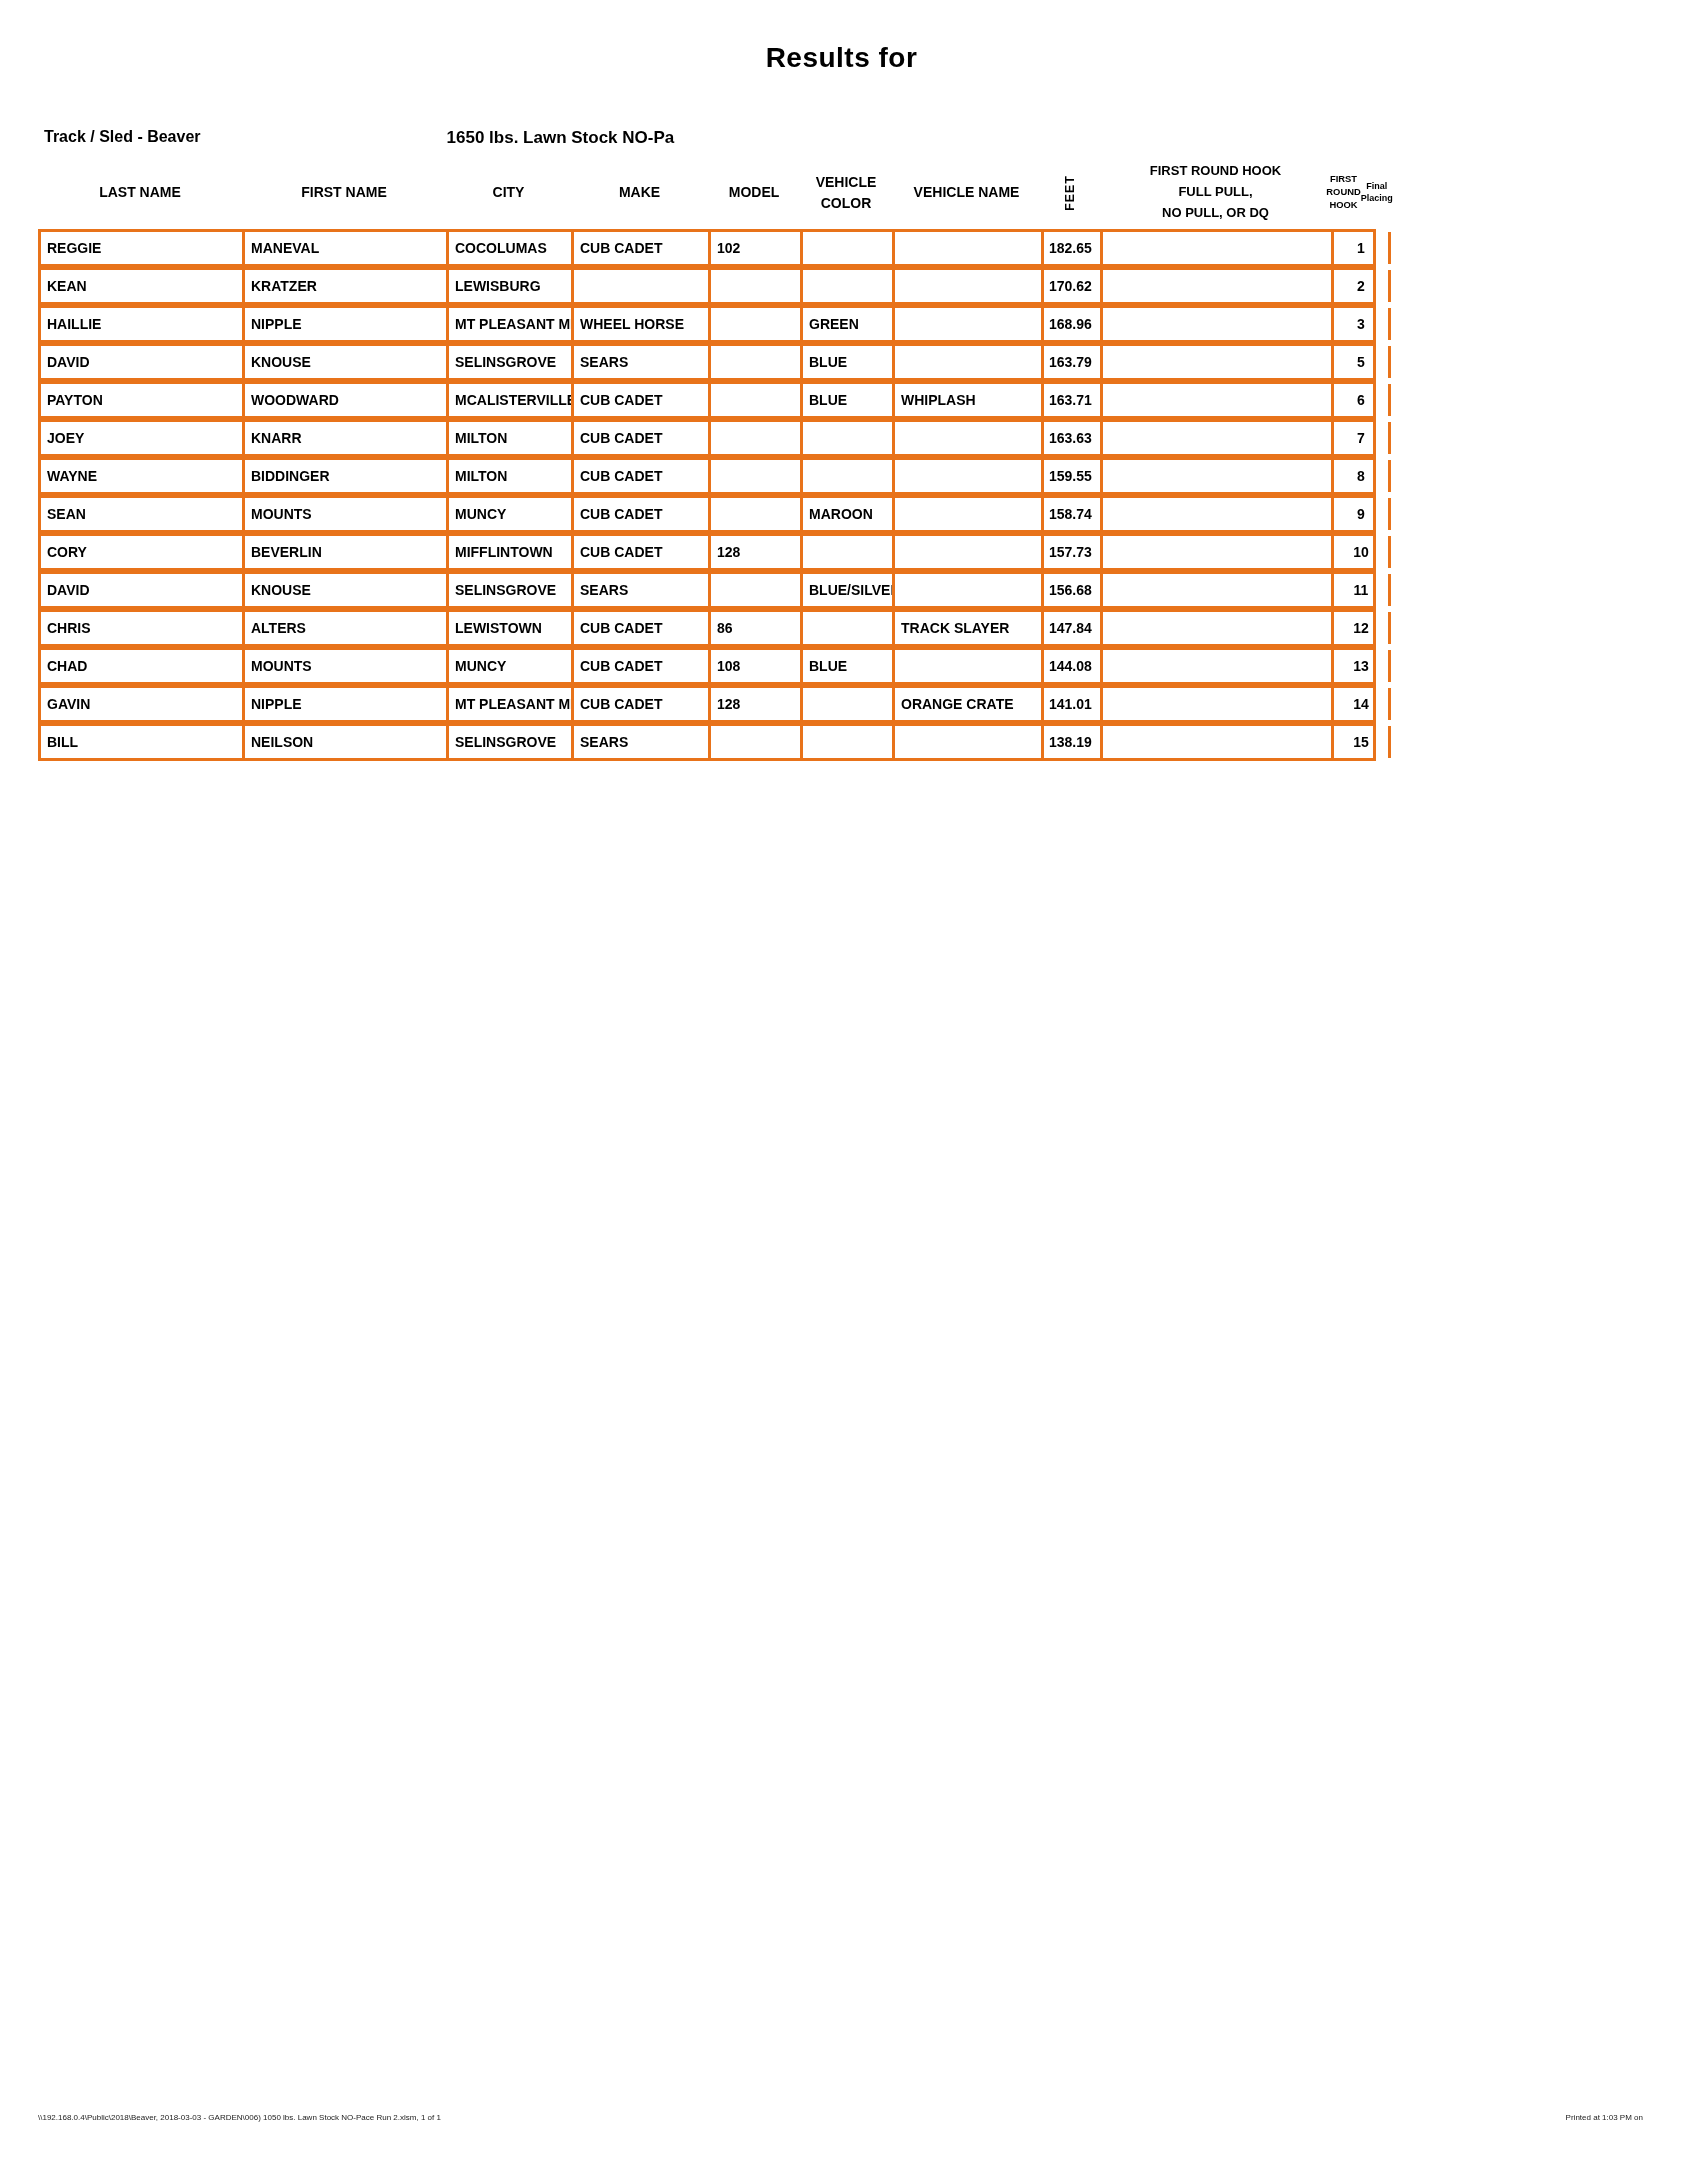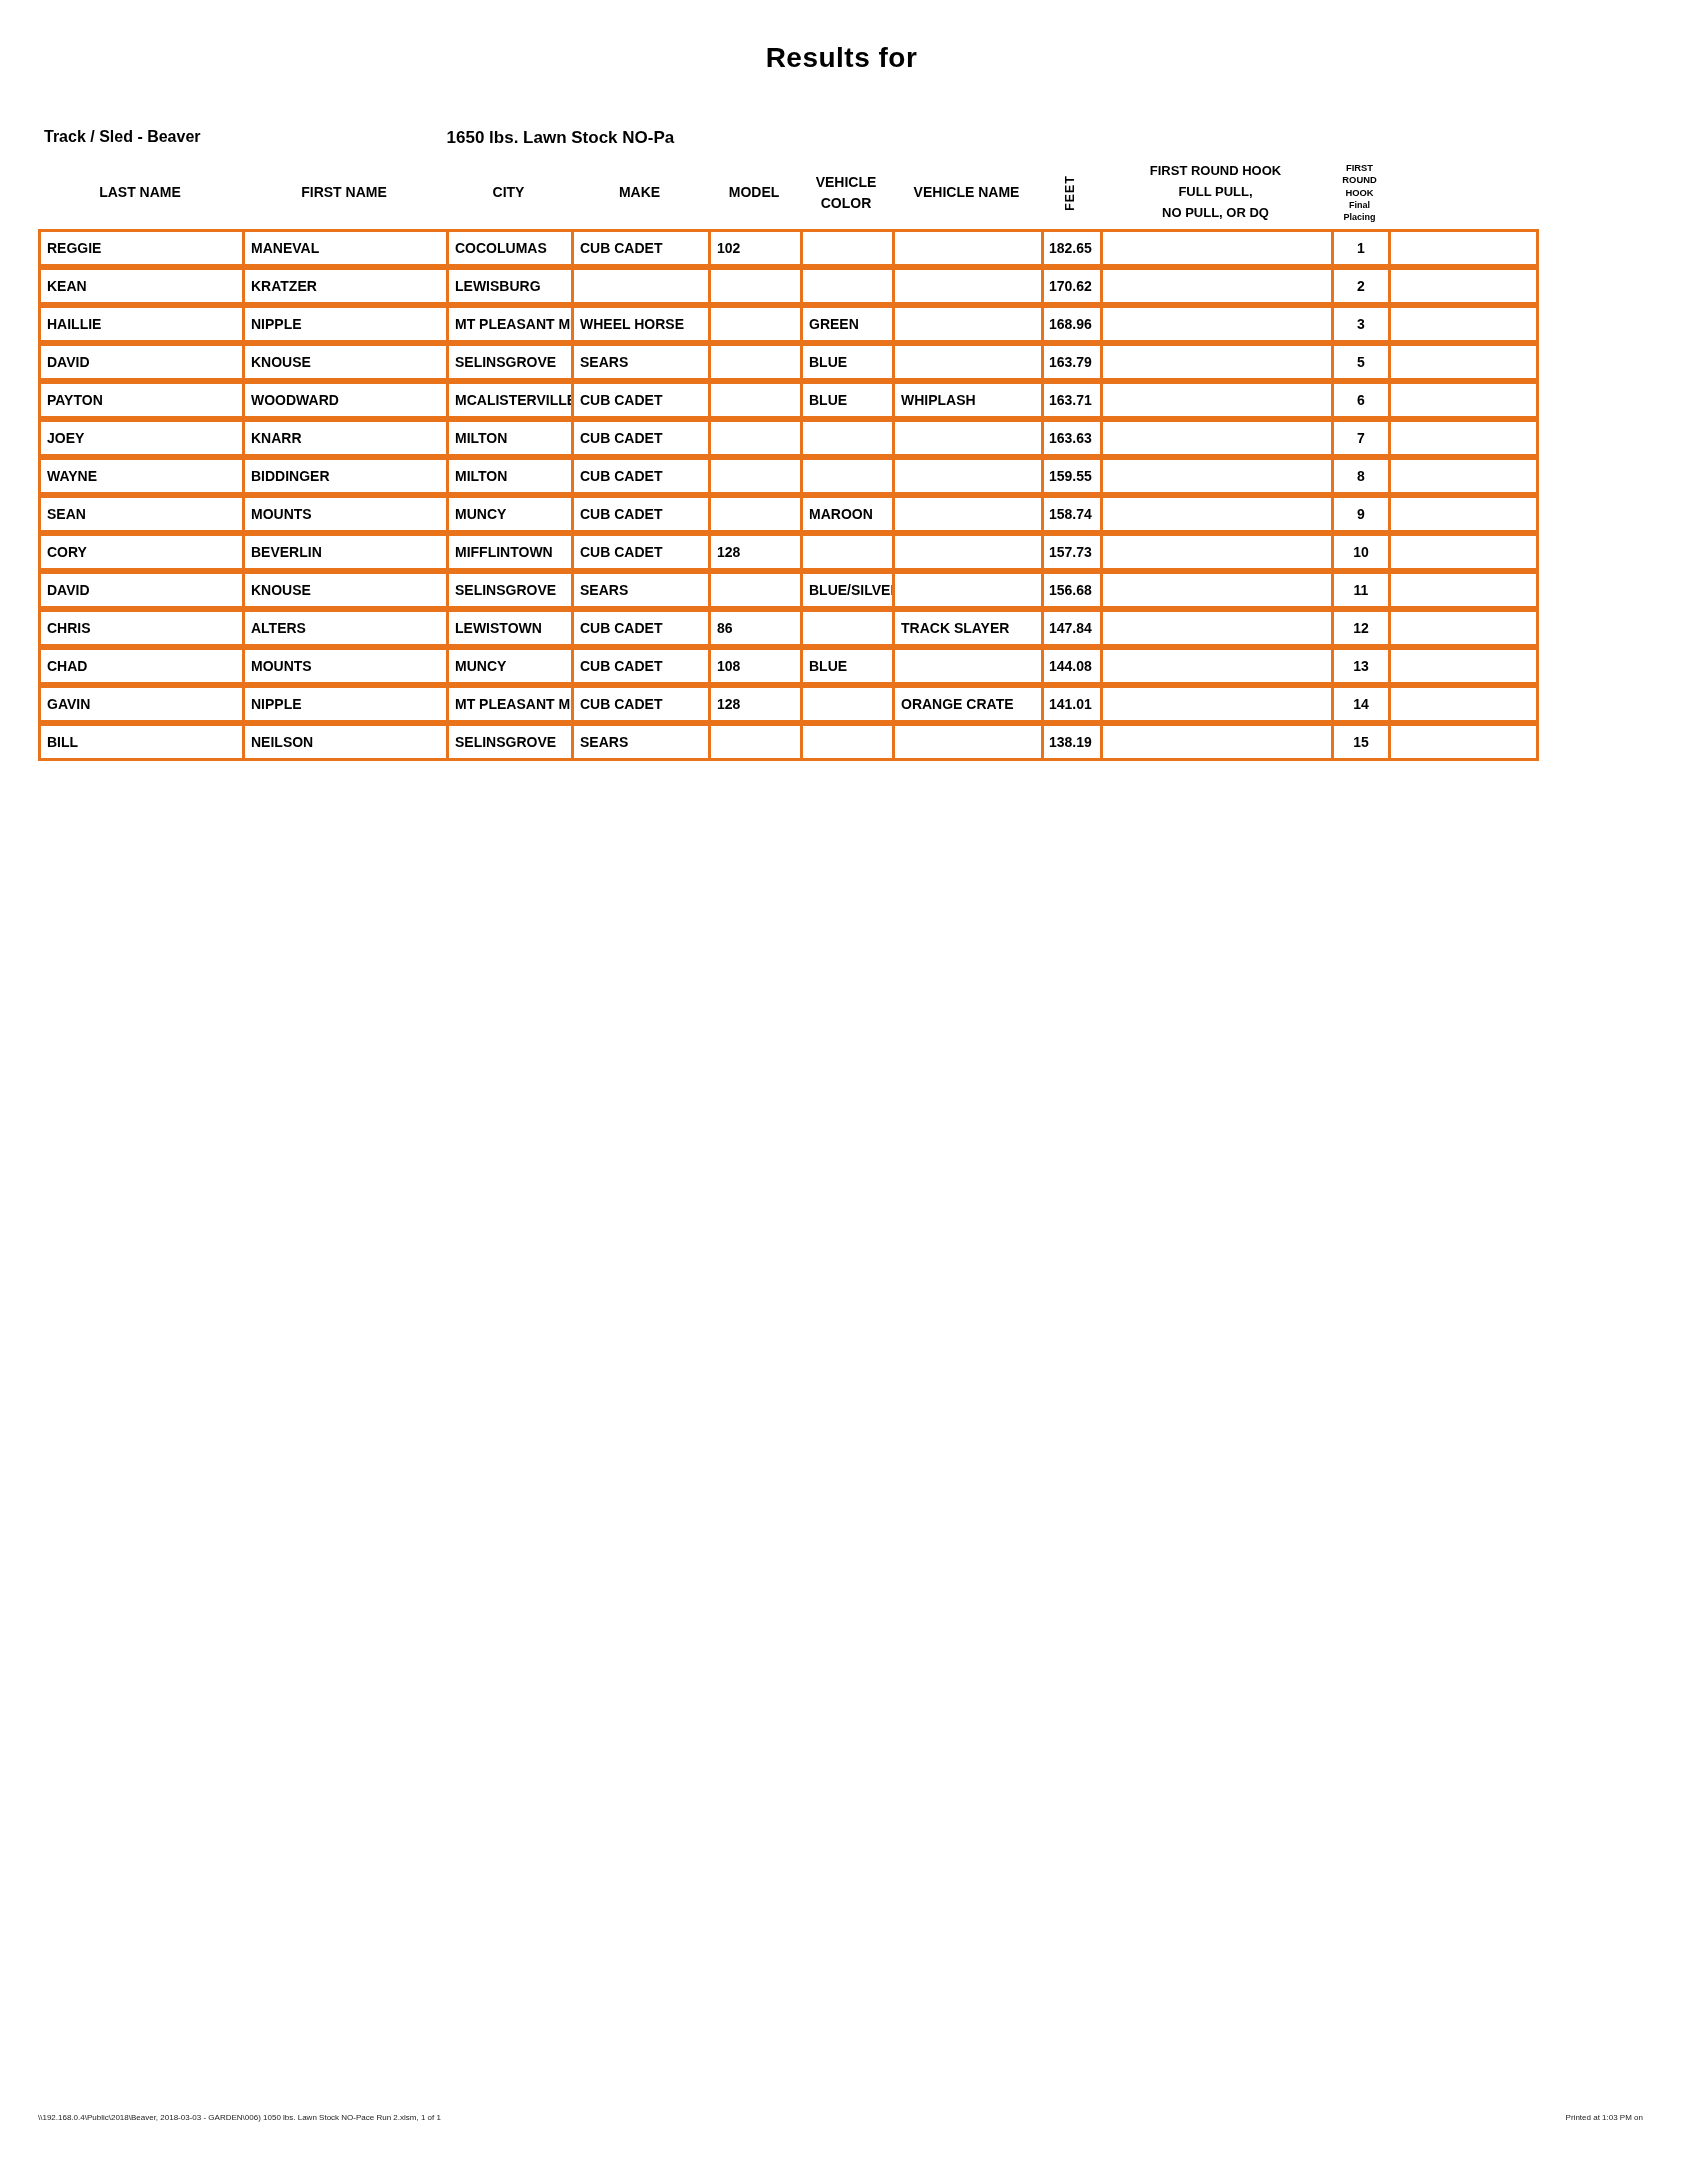--- a/index.html
+++ b/index.html
@@ -7,21 +7,21 @@
   html, body { width: 1683px; height: 2178px; background: #ffffff; }
   body {
     font-family: "Liberation Sans", sans-serif;
     color: var(--ink);
     position: relative;
   }
   .titles { text-align: center; padding-top: 42px; }
   .title-1 { font-size: 28px; font-weight: bold; letter-spacing: 0.5px; }
   .title-2 { font-size: 32px; font-weight: bold; margin-top: 22px; letter-spacing: 0.5px; }
 
-  .content { width: 1501px; margin-left: 38px; }
+  .content { width: 1338px; margin-left: 38px; }
 
   .meta-line {
     margin-top: 54px;
     display: flex;
     align-items: flex-start;
     height: 26px;
   }
   .meta-track { font-size: 16px; font-weight: bold; margin-left: 6px; }
   .meta-class {
     font-size: 17px; font-weight: bold;
@@ -37,21 +37,21 @@
 
   .header-row { height: 73px; margin-top: 2px; }
   .hcell {
     display: flex; align-items: center; justify-content: center;
     text-align: center;
     font-weight: bold; font-size: 14px;
     white-space: pre-line; line-height: 1.45;
     overflow: visible;
   }
   .hcell.small3 { font-size: 13px; line-height: 1.6; }
-  .hcell.tiny { flex-direction: column; justify-content: center; }
+  .hcell.tiny { justify-content: center; }
   .tiny .t1 { font-size: 9.4px; font-weight: bold; white-space: pre-line; line-height: 1.35; }
   .tiny .t2 { font-size: 9px;  font-weight: bold; white-space: pre-line; line-height: 1.3; }
   .hcell.ties { font-size: 17px; line-height: 1.5; }
   .feet-rot {
     transform: rotate(-90deg);
     font-size: 12.4px; font-weight: bold; letter-spacing: 1px;
   }
 
   .rows { margin-top: 0; }
   .row {

